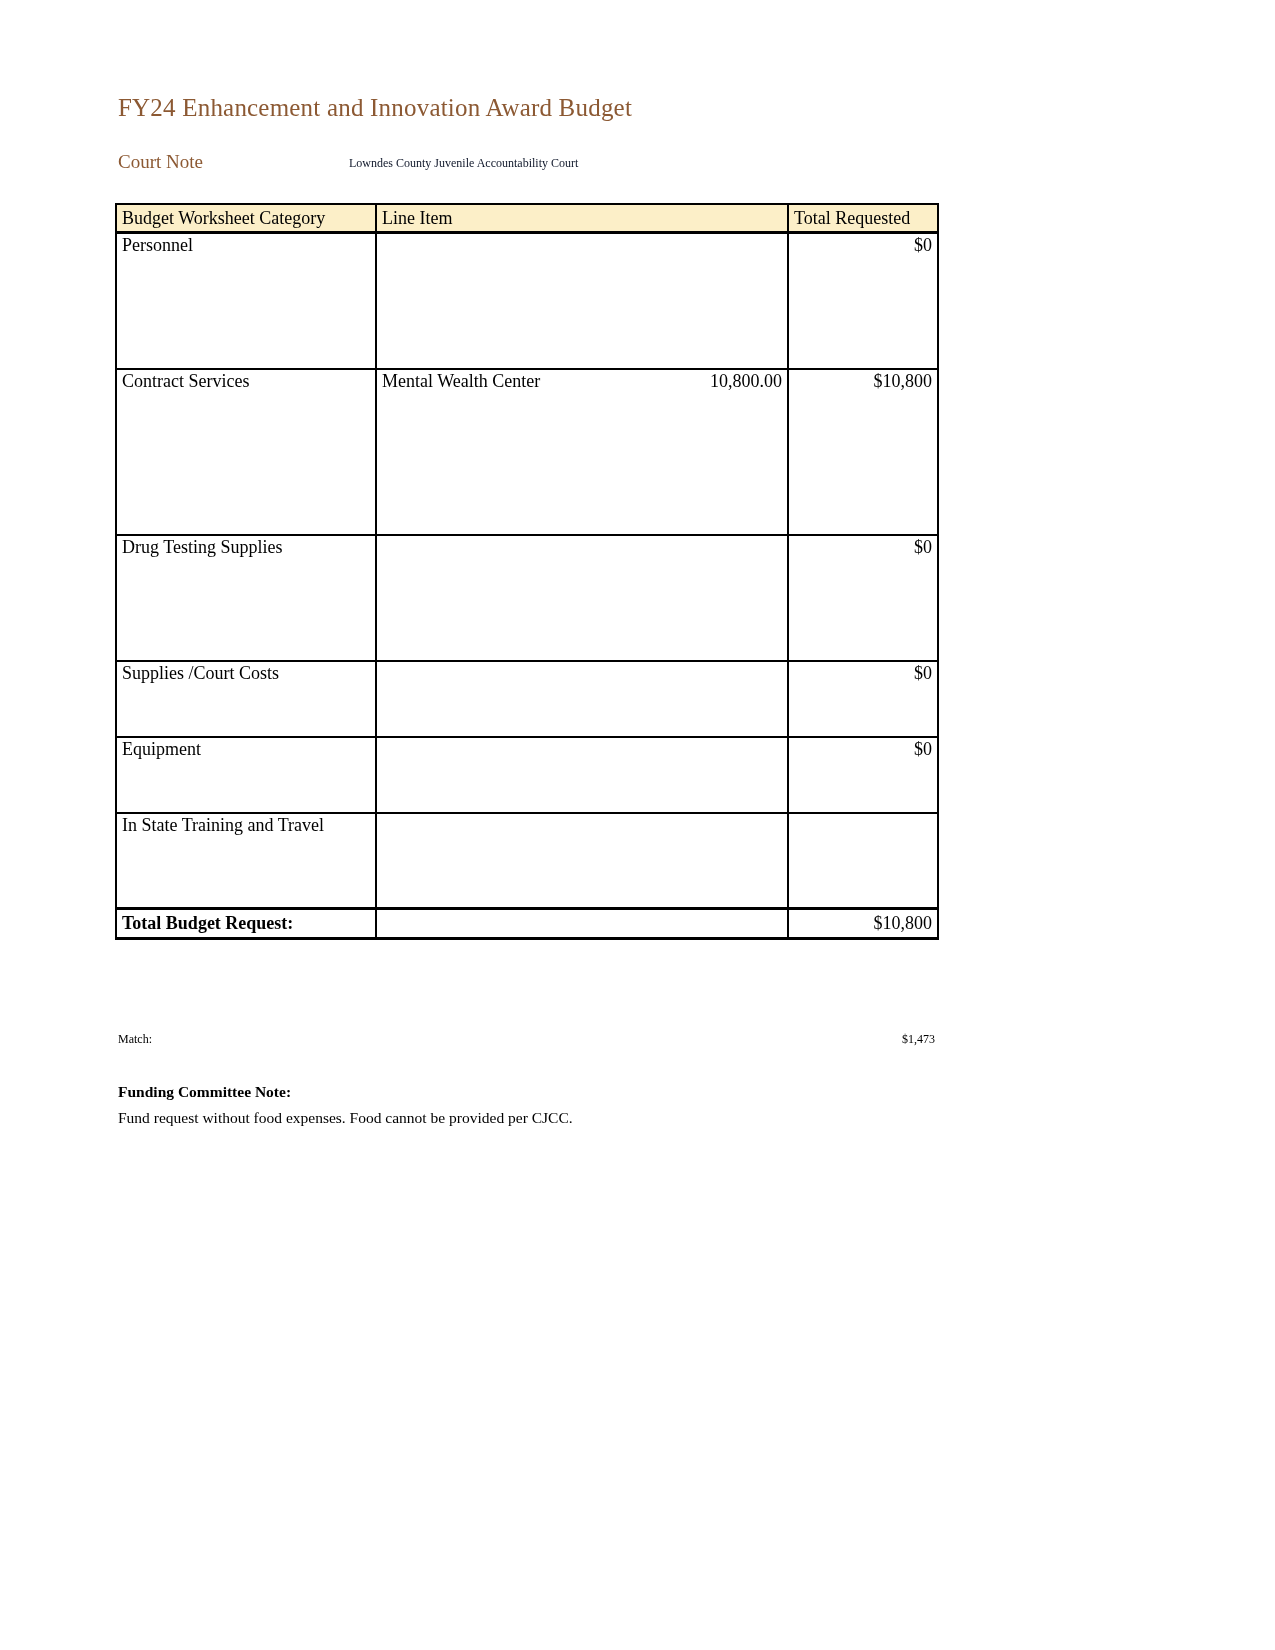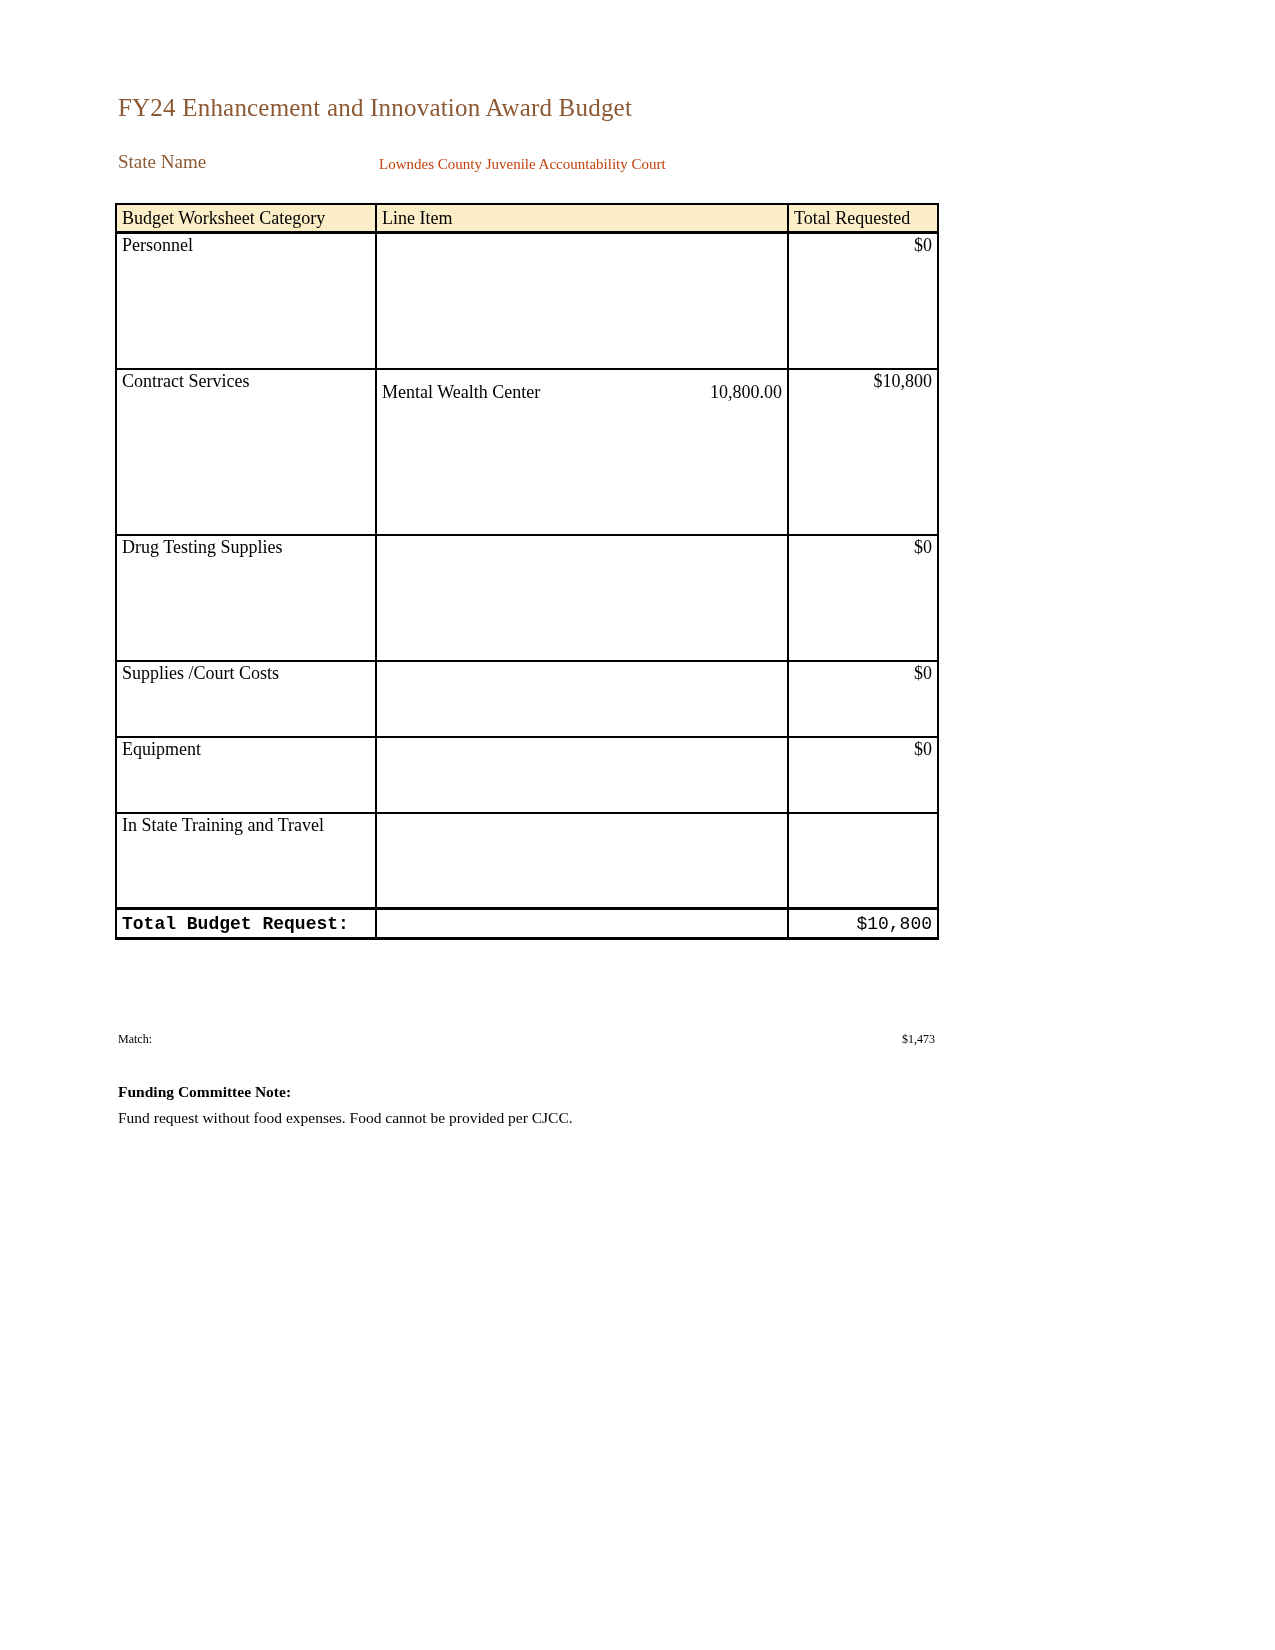--- a/index.html
+++ b/index.html
@@ -24,24 +24,24 @@
   }
   .court-label {
     position:absolute;
     left:118px;
     top:151px;
     font-size:19px;
     color:var(--accent, #8C5933);
   }
   .court-value {
     position:absolute;
-    left:379px;
+    left:349px;
     top:156px;
-    font-size:15px;
-    color:#c2410c;
+    font-size:12px;
+    color:#0f172a;
   }
   table.budget-table {
     position:absolute;
     left:115px;
     top:203px;
     width:822px;
     border-collapse:collapse;
     table-layout:fixed;
   }
   .budget-table th, .budget-table td {
@@ -61,22 +61,22 @@
   }
   .r-personnel  { height:136px; }
   .r-contract   { height:166px; }
   .r-drug       { height:126px; }
   .r-supplies   { height:76px; }
   .r-equipment  { height:76px; }
   .r-instate    { height:96px; }
   .r-transport  { height:78px; }
   .cell-total { text-align:right; padding-right:7px; }
   .li-wrap { display:flex; justify-content:space-between;align-items:flex-end; }
-  .li-amount { text-align:right;margin-top:11px; }
-  .total-row { height:30px;font-family:Liberation Mono, monospace; }
+  .li-amount { text-align:right; }
+  .total-row { height:30px; }
   .total-row td {
     border-top:3px solid #000000;
     border-bottom:3px solid #000000;
     vertical-align:middle;
   }
   .total-label { font-size:19px; font-weight:700; padding:0 4px; }
   .total-value { font-size:17px; }
   .match-row {
     position:absolute;
     left:118px;
@@ -100,21 +100,21 @@
     font-size:15.5px;
   }
 </style>
 </head>
 <body>
 
 <div class="page">
 
   <h1 class="doc-title">FY24 Enhancement and Innovation Award Budget</h1>
 
-  <span class="court-label">State Name</span>
+  <span class="court-label">Court Note</span>
   <span class="court-value">Lowndes County Juvenile Accountability Court</span>
 
   <table class="budget-table">
     <colgroup>
       <col style="width:260px">
       <col style="width:412px">
       <col style="width:150px">
     </colgroup>
     <thead>
       <tr>

